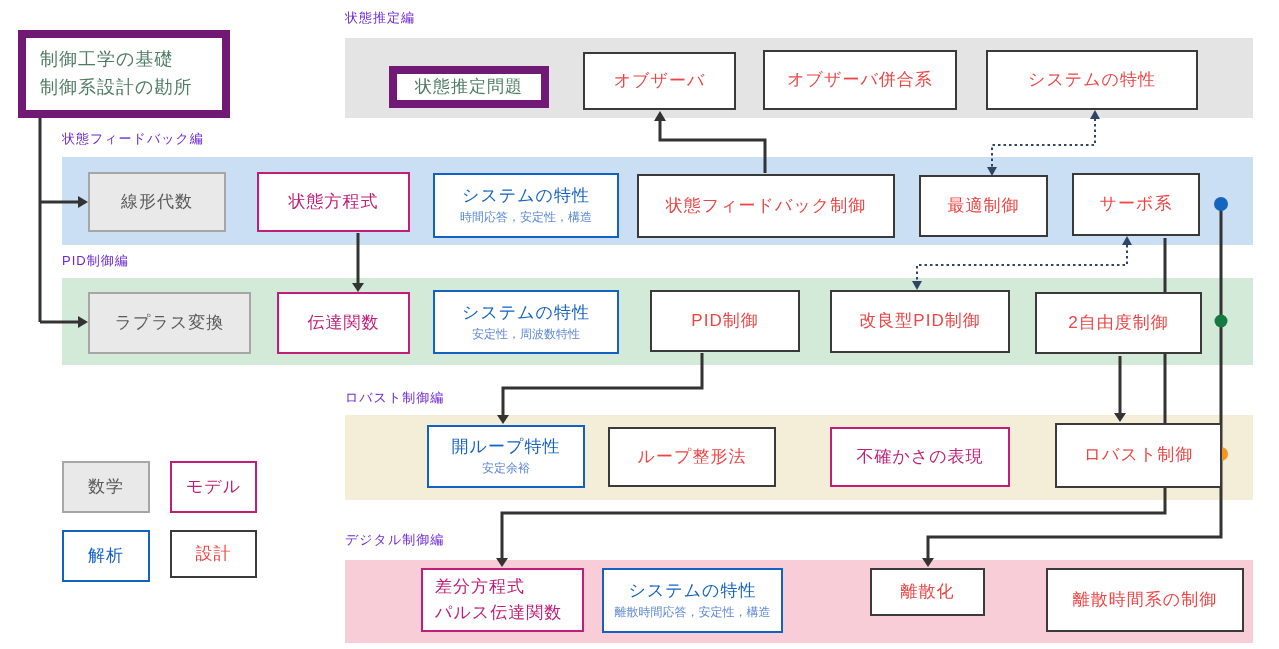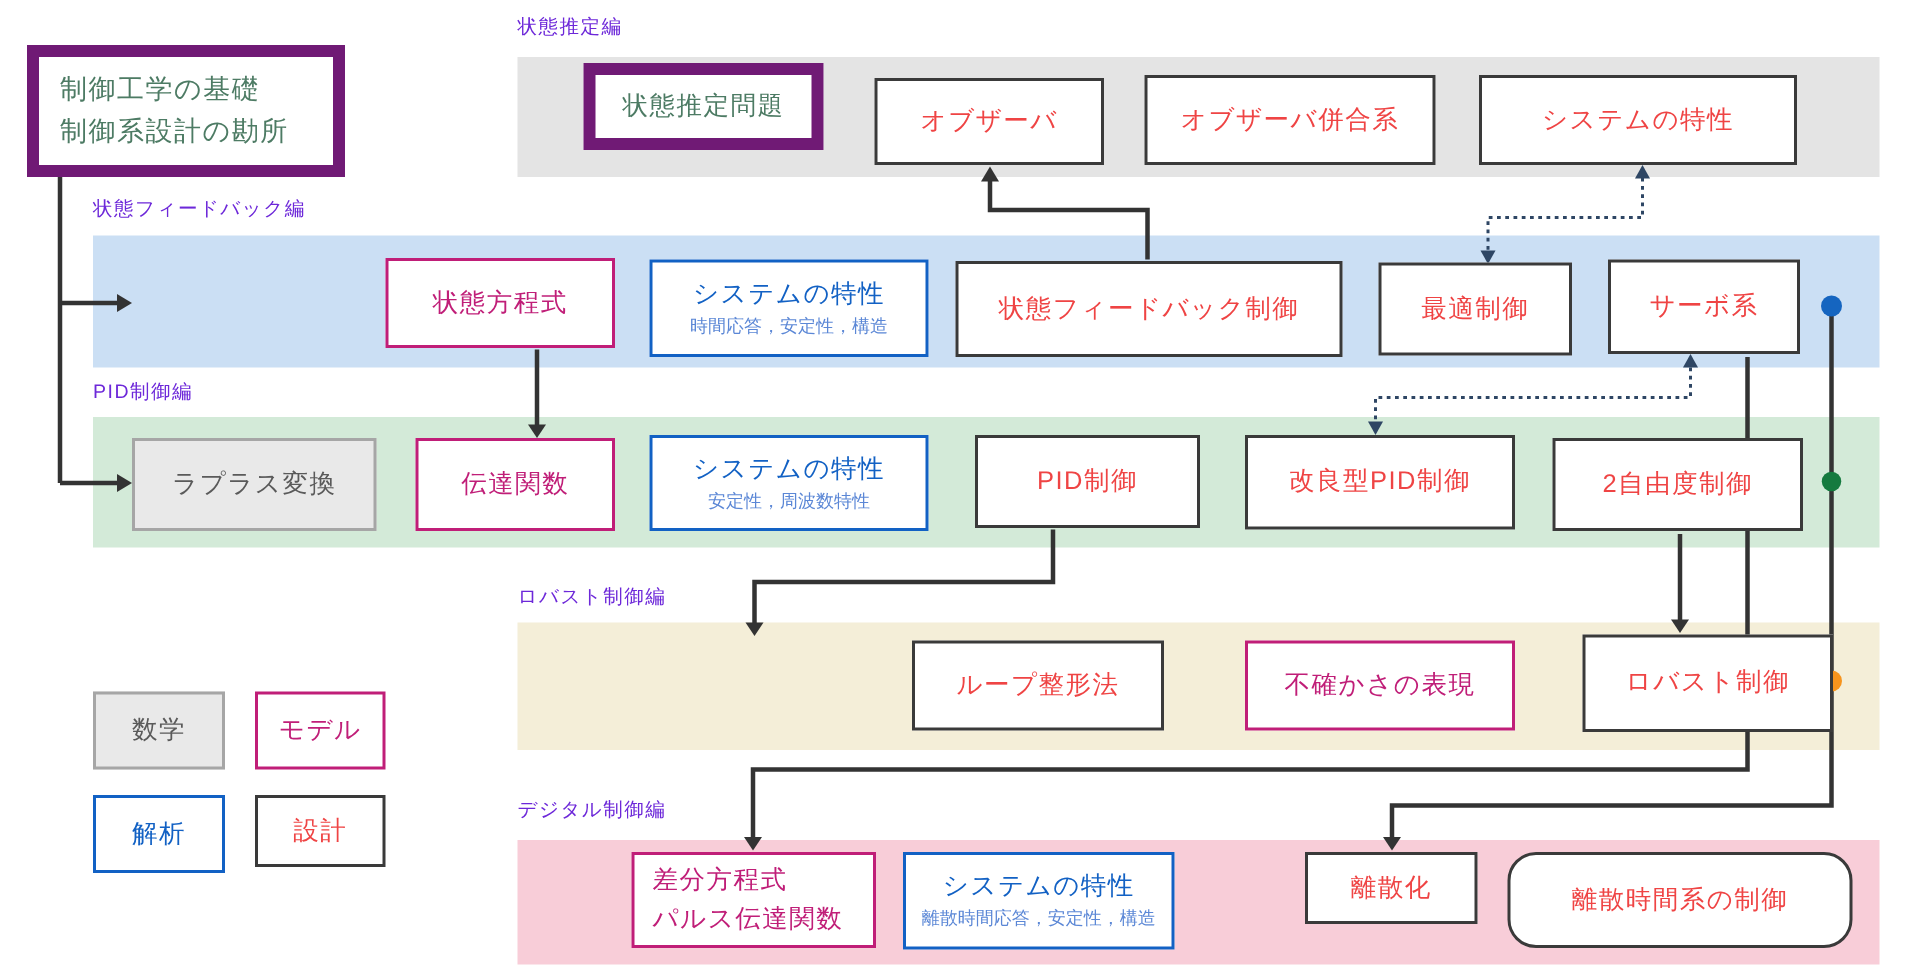--- a/index.html
+++ b/index.html
@@ -83,33 +83,36 @@
   <div class="sec-label" style="left:62px;top:130px;">状態フィードバック編</div>
   <div class="sec-label" style="left:62px;top:252px;">PID制御編</div>
   <div class="sec-label" style="left:345px;top:389px;">ロバスト制御編</div>
   <div class="sec-label" style="left:345px;top:531px;">デジタル制御編</div>
 
   <div class="node green two-line" style="left:18px;top:30px;width:212px;height:88px;align-items:flex-start;padding-left:14px;font-size:18px;">
     <span>制御工学の基礎</span>
     <span>制御系設計の勘所</span>
   </div>
 
-  <div class="node green" style="left:389px;top:42px;width:160px;height:58px;">
+  <div class="node green" style="left:389px;top:66px;width:160px;height:42px;">
       <span>状態推定問題</span>
     </div>
   <div class="node" style="left:583px;top:52px;width:153px;height:58px;">
       <span>オブザーバ</span>
     </div>
   <div class="node" style="left:763px;top:50px;width:194px;height:60px;">
       <span>オブザーバ併合系</span>
     </div>
   <div class="node" style="left:986px;top:50px;width:212px;height:60px;">
       <span>システムの特性</span>
     </div>
 
+  <div class="node gray" style="left:88px;top:172px;width:138px;height:60px;">
+      <span>線形代数</span>
+    </div>
   <div class="node magenta" style="left:257px;top:172px;width:153px;height:60px;">
       <span>状態方程式</span>
     </div>
   <div class="node blue" style="left:433px;top:173px;width:186px;height:65px;">
     <span>システムの特性</span>
     <span class="sub">時間応答，安定性，構造</span>
   </div>
   <div class="node" style="left:637px;top:174px;width:258px;height:64px;">
       <span>状態フィードバック制御</span>
     </div>
@@ -133,20 +136,24 @@
   <div class="node" style="left:650px;top:290px;width:150px;height:62px;">
       <span>PID制御</span>
     </div>
   <div class="node" style="left:830px;top:290px;width:180px;height:63px;">
       <span>改良型PID制御</span>
     </div>
   <div class="node" style="left:1035px;top:292px;width:167px;height:62px;">
       <span>2自由度制御</span>
     </div>
 
+  <div class="node blue" style="left:427px;top:425px;width:158px;height:63px;">
+    <span>開ループ特性</span>
+    <span class="sub">安定余裕</span>
+  </div>
   <div class="node" style="left:608px;top:427px;width:168px;height:60px;">
       <span>ループ整形法</span>
     </div>
   <div class="node magenta" style="left:830px;top:427px;width:180px;height:60px;">
       <span>不確かさの表現</span>
     </div>
   <div class="node" style="left:1055px;top:423px;width:167px;height:65px;">
       <span>ロバスト制御</span>
     </div>
 
@@ -154,21 +161,21 @@
     <span>差分方程式</span>
     <span>パルス伝達関数</span>
   </div>
   <div class="node blue" style="left:602px;top:568px;width:181px;height:65px;">
     <span>システムの特性</span>
     <span class="sub">離散時間応答，安定性，構造</span>
   </div>
   <div class="node" style="left:870px;top:568px;width:115px;height:48px;">
       <span>離散化</span>
     </div>
-  <div class="node" style="left:1005px;top:568px;width:230px;height:64px;border-radius:19px;">
+  <div class="node" style="left:1046px;top:568px;width:198px;height:64px;">
       <span>離散時間系の制御</span>
     </div>
 
   <div class="node gray" style="left:62px;top:461px;width:88px;height:52px;">
       <span>数学</span>
     </div>
   <div class="node magenta" style="left:170px;top:461px;width:87px;height:52px;">
       <span>モデル</span>
     </div>
   <div class="node blue" style="left:62px;top:530px;width:88px;height:52px;">

